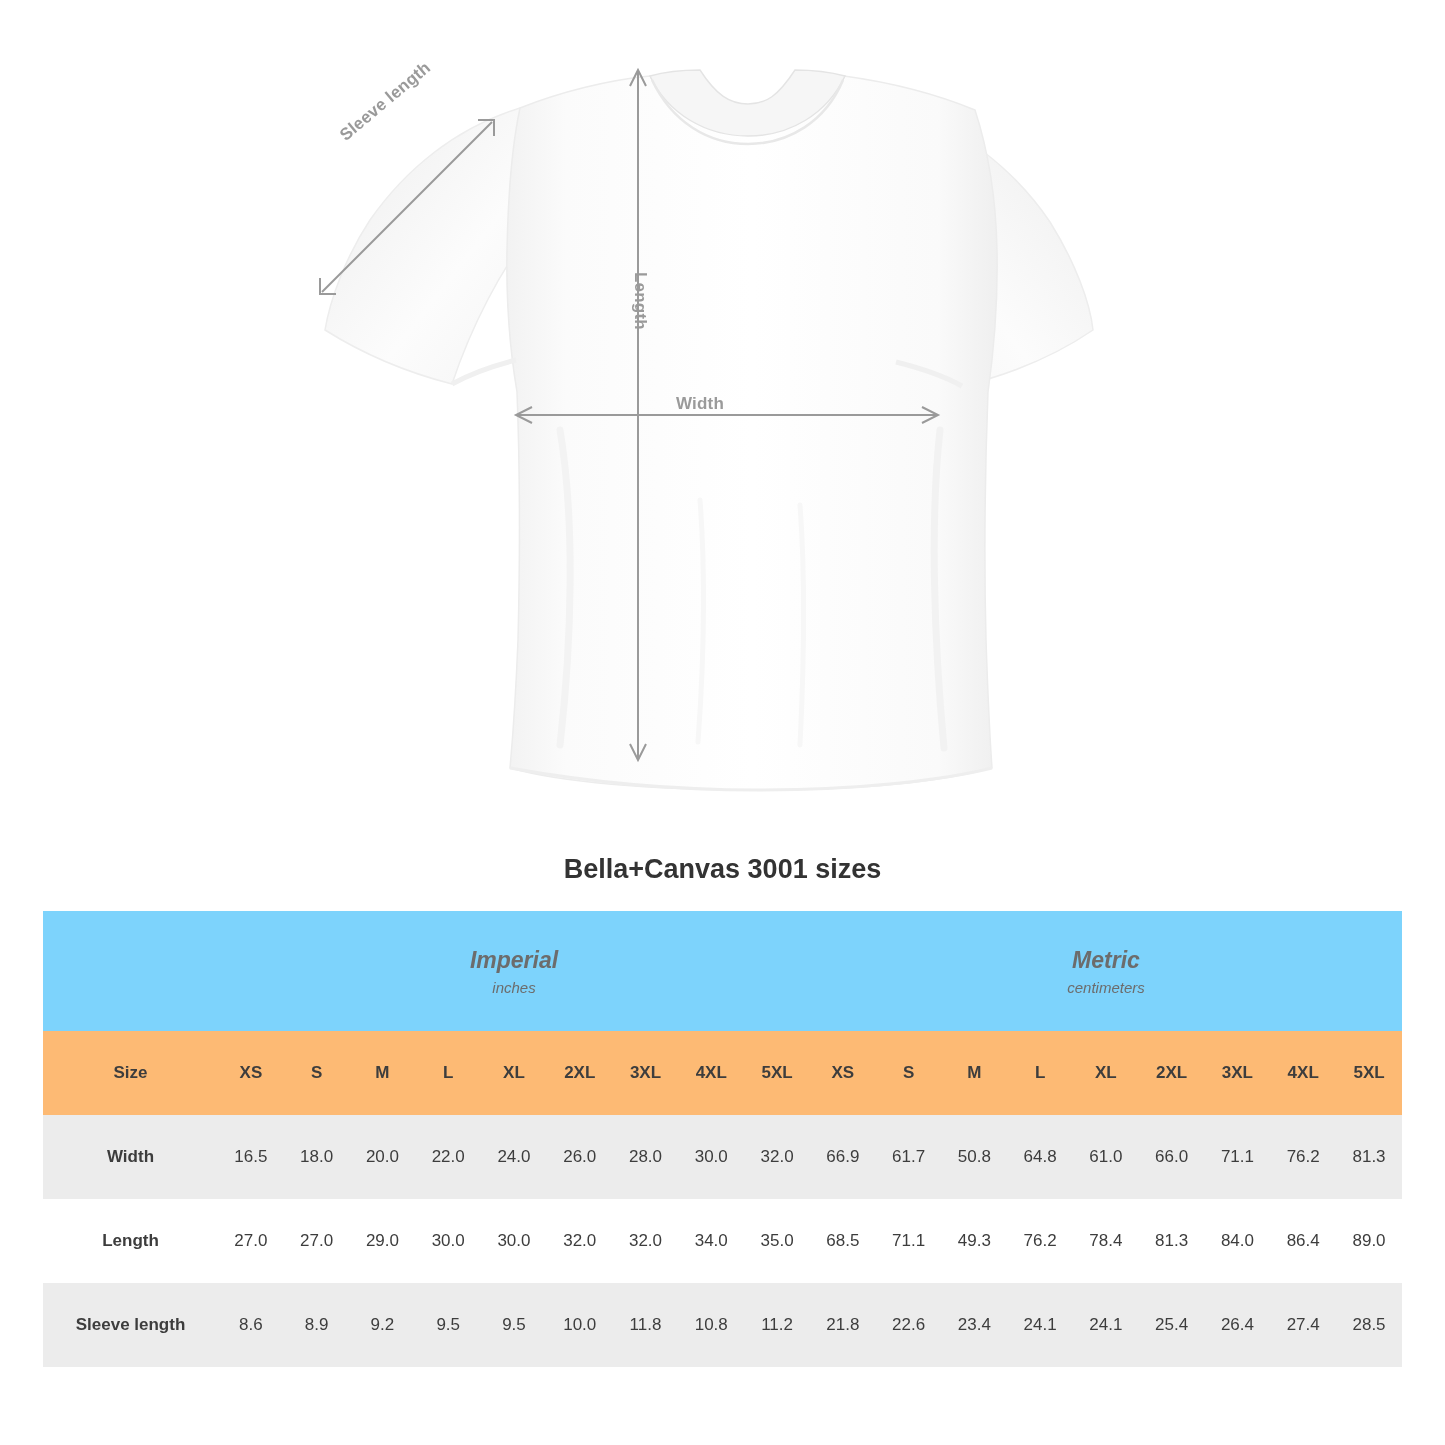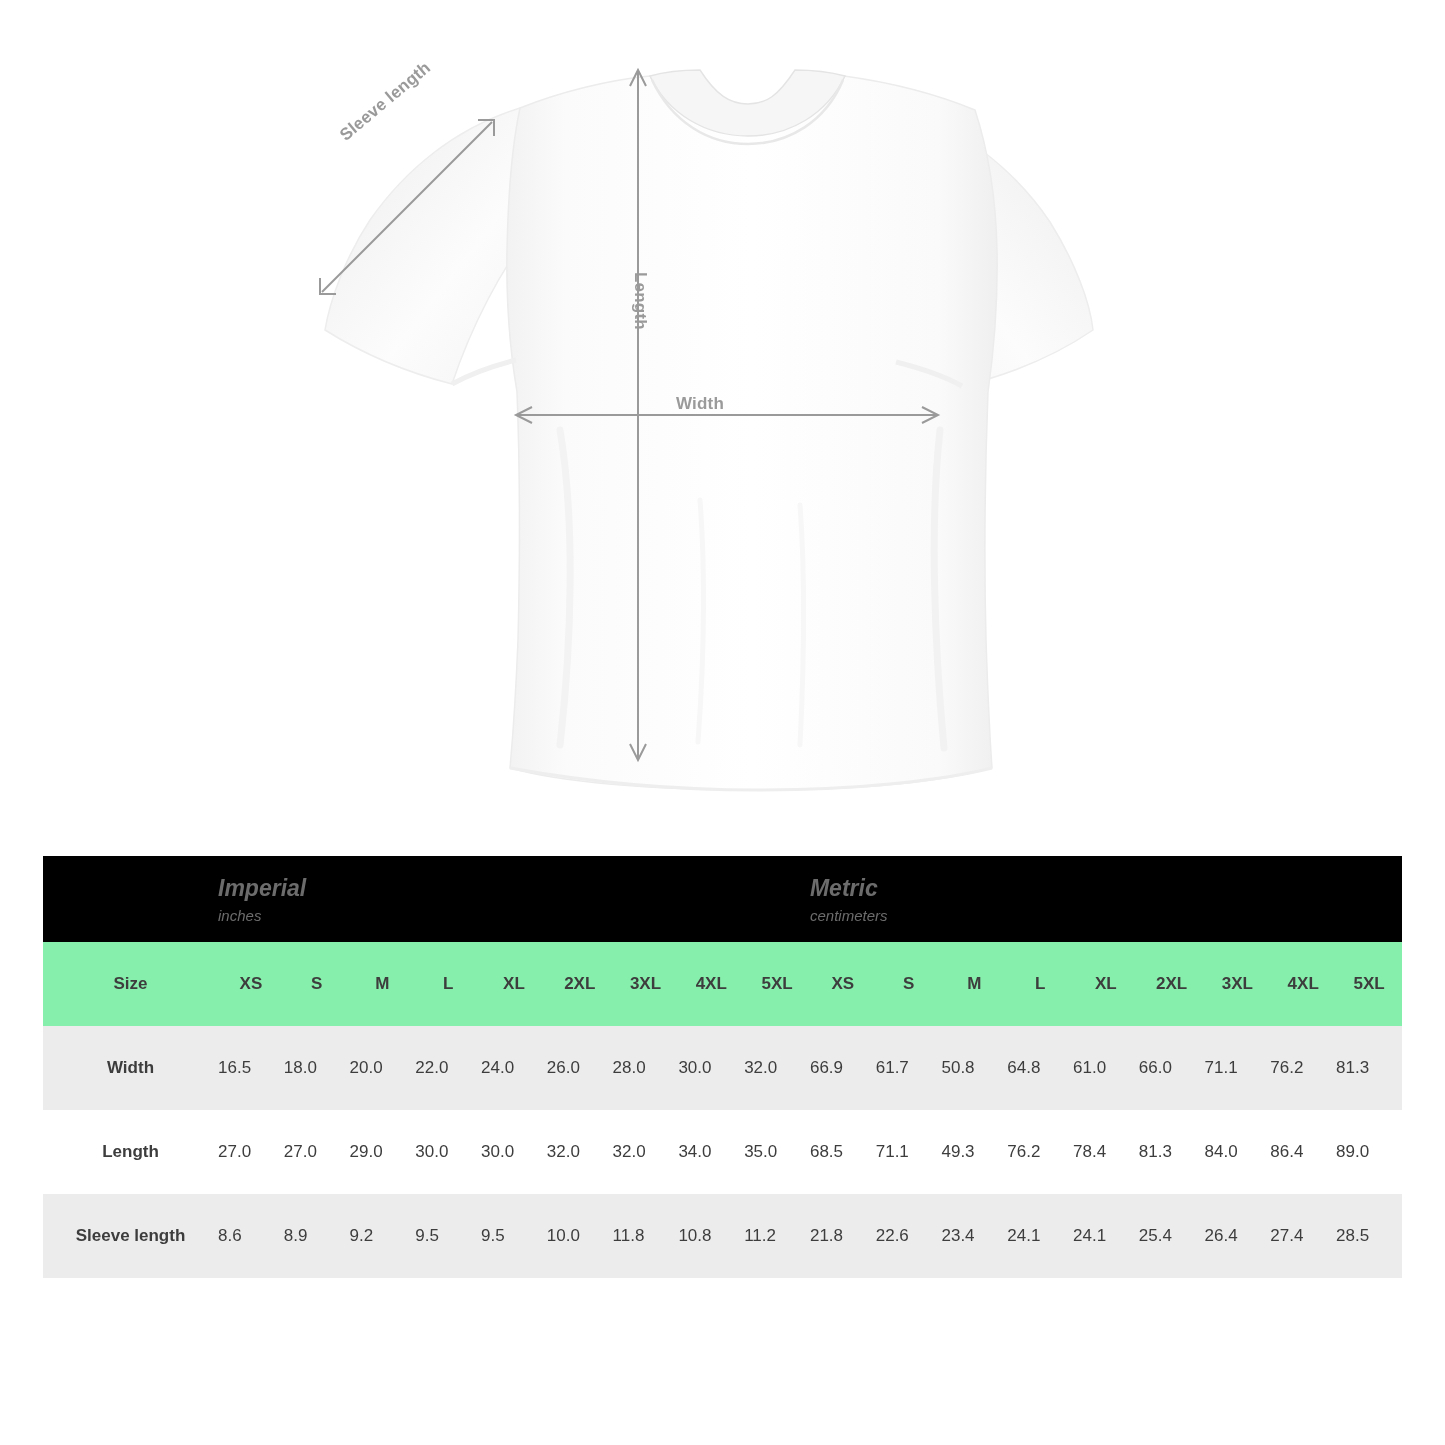--- a/index.html
+++ b/index.html
@@ -82,55 +82,56 @@
   table.size-table {
     border-collapse: collapse;
     width: 100%;
     table-layout: fixed;
   }
   table.size-table td, table.size-table th {
     border: 0;
     padding: 0;
   }
   .unit-head td {
-    background: #000000;
-    height: 86px;
+    background: #7dd3fc;
+    height: 120px;
     vertical-align: middle;
+    text-align: center;
   }
   .unit-name {
     font-size: 23px;
     font-style: italic;
     font-weight: bold;
     color: #6c6c6c;
     line-height: 1.25;
   }
   .unit-sub {
     font-size: 15px;
     font-style: italic;
     color: #6c6c6c;
     margin-top: 4px;
   }
   .hdr-row td {
-    background: #86efac;
+    background: #fdba74;
     height: 84px;
     text-align: center;
     vertical-align: middle;
     font-size: 17px;
     font-weight: bold;
     color: #3d3d3d;
   }
   .row-shade td {
     background: #ececec;
   }
   .row-plain td {
     background: #ffffff;
   }
   .data-row td {
     height: 84px;
-    text-align: left;
+    text-align: center;
     vertical-align: middle;
     font-size: 17px;
     color: #3d3d3d;
   }
   .data-row td.rowlabel {
     font-weight: bold;
     text-align: center;
   }
 </style>
 </head>
@@ -208,20 +209,21 @@
       </g>
     </svg>
   </div>
 
   <div class="dim-label length">Length</div>
   <div class="dim-label width">Width</div>
   <div class="dim-label sleeve">Sleeve length</div>
 </div>
 
 <div class="title-block">
+  <h1 class="chart-title">Bella+Canvas 3001 sizes</h1>
 </div>
 
 <div class="table-wrap">
   <table class="size-table">
     <colgroup id="cols">
         <col style="width: 175px;">
         <col style="width: 65.7778px;">
         <col style="width: 65.7778px;">
         <col style="width: 65.7778px;">
         <col style="width: 65.7778px;">

